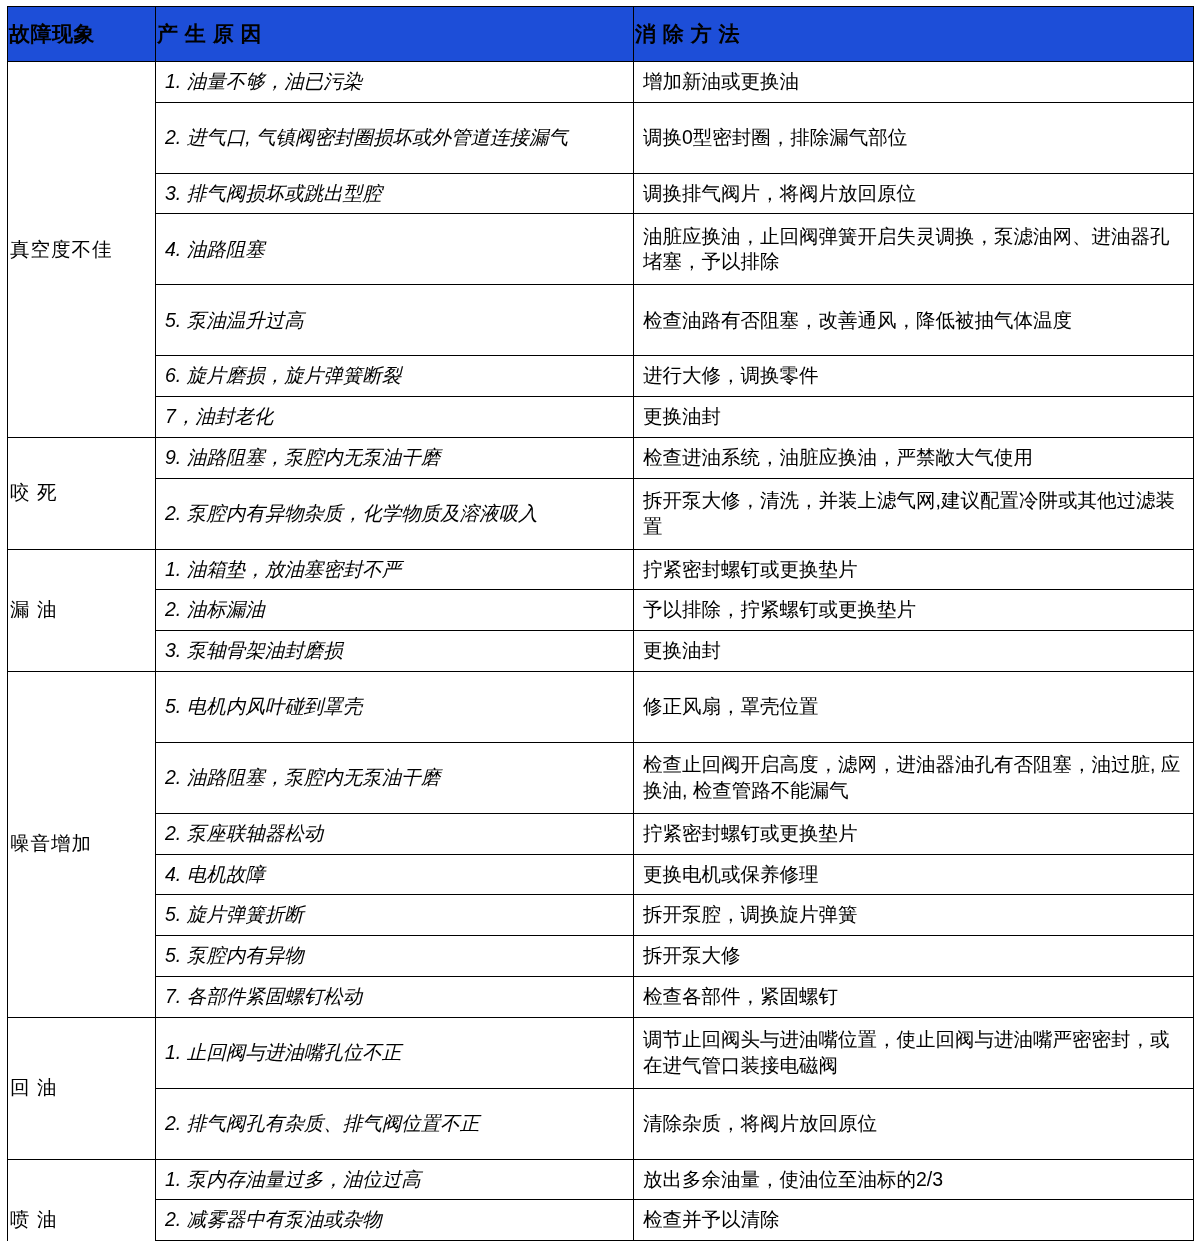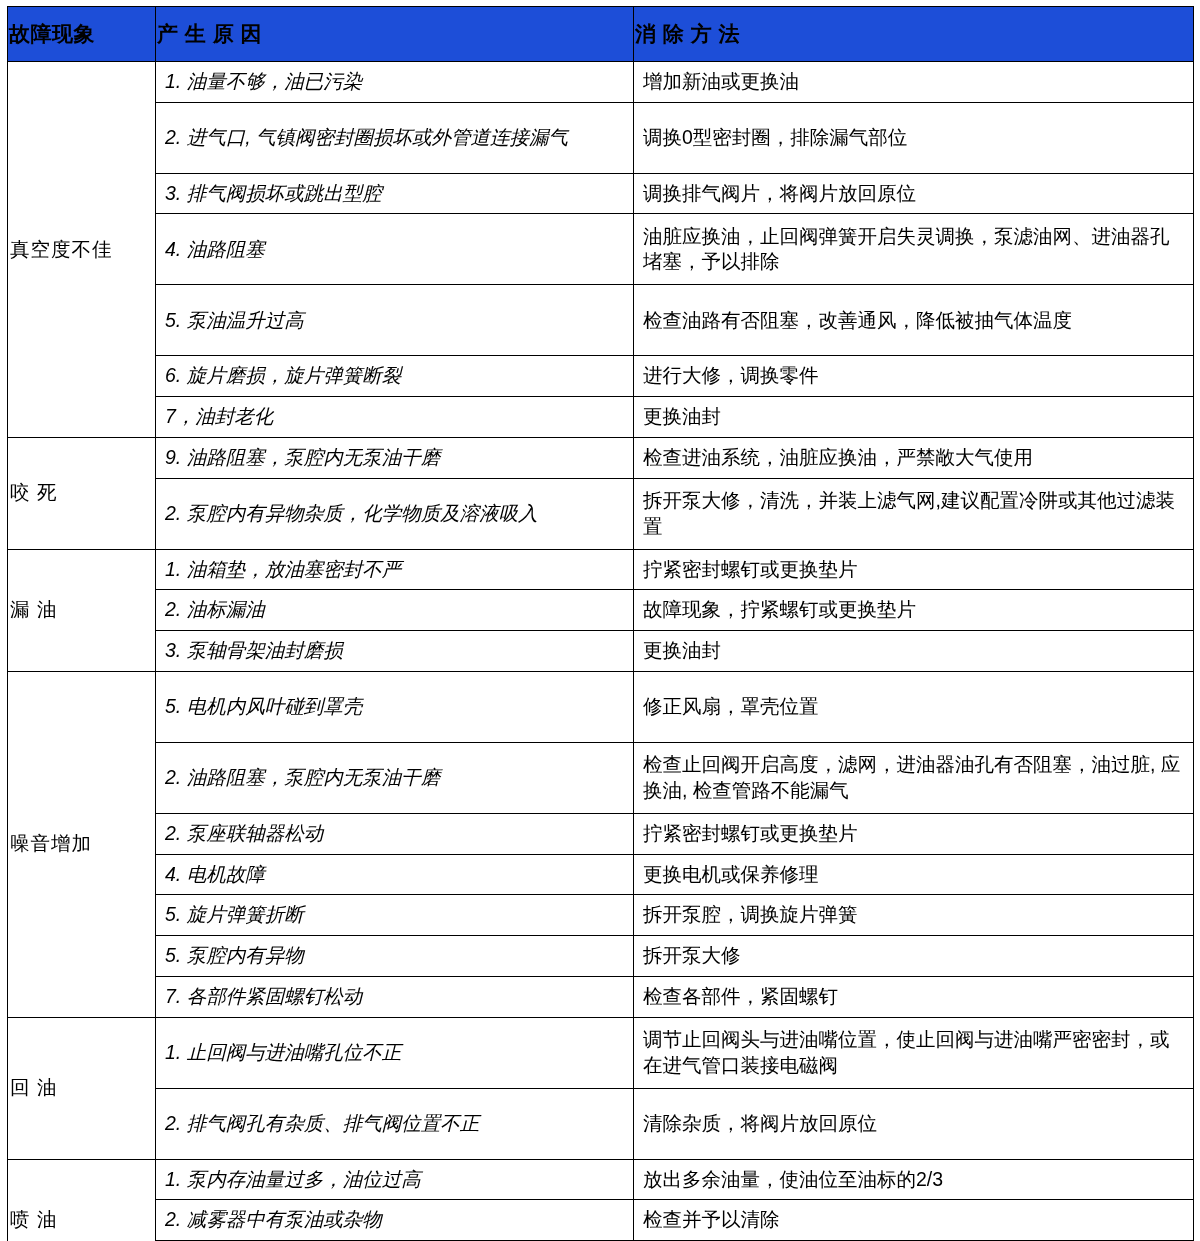--- a/index.html
+++ b/index.html
@@ -124,21 +124,21 @@
         <td class="fix">拆开泵大修，清洗，并装上滤气网,建议配置冷阱或其他过滤装置</td>
       </tr>
 
       <tr>
         <td class="phenomenon" rowspan="3">漏 油</td>
         <td class="cause">1. 油箱垫，放油塞密封不严</td>
         <td class="fix">拧紧密封螺钉或更换垫片</td>
       </tr>
       <tr>
         <td class="cause">2. 油标漏油</td>
-        <td class="fix">故障现象，拧紧螺钉或更换垫片</td>
+        <td class="fix">予以排除，拧紧螺钉或更换垫片</td>
       </tr>
       <tr>
         <td class="cause">3. 泵轴骨架油封磨损</td>
         <td class="fix">更换油封</td>
       </tr>
 
       <tr>
         <td class="phenomenon" rowspan="7">噪音增加</td>
         <td class="cause tall">5. 电机内风叶碰到罩壳</td>
         <td class="fix">修正风扇，罩壳位置</td>

